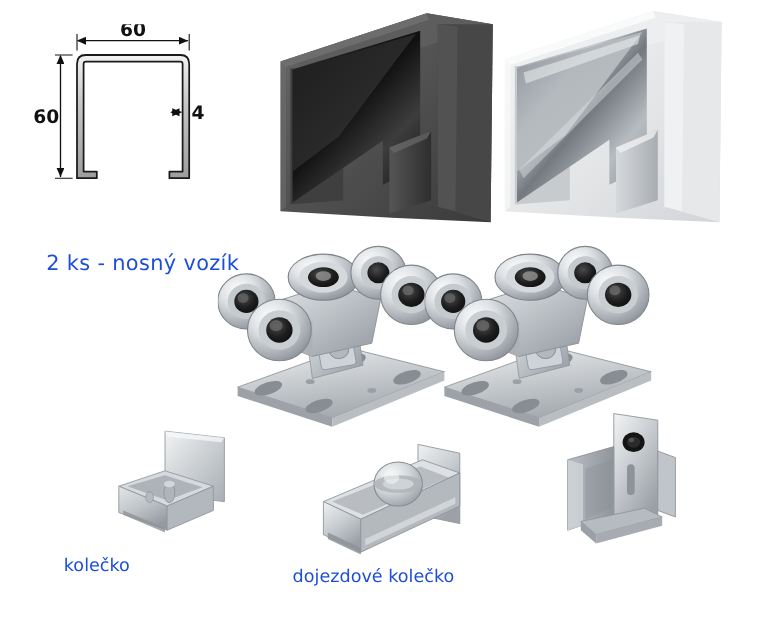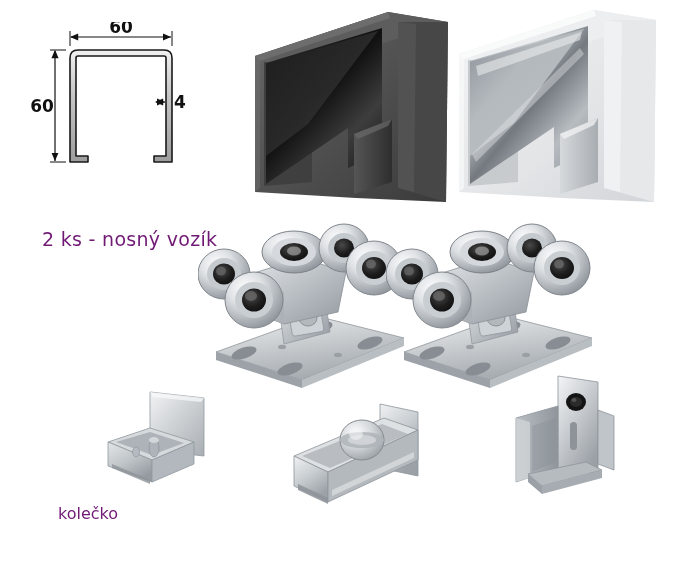--- a/index.html
+++ b/index.html
@@ -19,21 +19,21 @@
     position: absolute;
     left: 0; top: 0;
     width: 700px;
     height: 570px;
     background: #ffffff;
   }
   .abs { position: absolute; }
 
   
   .label {
-    color: #701a75;
+    color: #1d4ed8;
     white-space: nowrap;
     font-weight: 400;
   }
   #label-carriage {
     left: 42px; top: 228px;
     font-size: 19px;
     letter-spacing: 0.3px;
     font-family: "DejaVu Sans", "Liberation Sans", sans-serif;
   }
   #label-ucpavka {
@@ -469,15 +469,16 @@
       <path d="M 40,116 L 100,100 L 100,108 L 40,124 Z" fill="#a7acb2"></path>
 
       <path d="M 30,56 L 54,48 L 54,92 L 30,102 Z" fill="#8a9096" opacity="0.4"></path>
     </svg>
   </div>
 
   <div class="abs label" id="label-carriage">2 ks - nosný vozík</div>
 
   <div class="abs label" id="label-ucpavka">kolečko</div>
 
+  <div class="abs label" id="label-kolecko">dojezdové kolečko</div>
 
 
 </div>
 
 </body></html>

